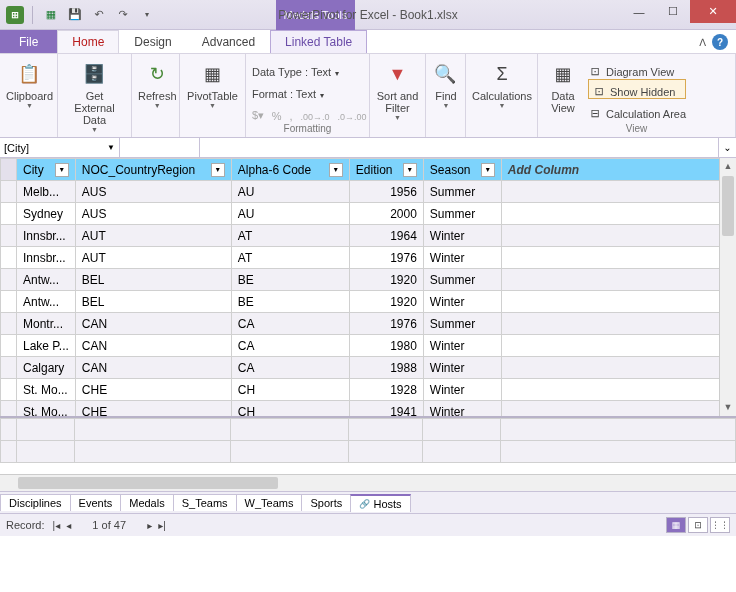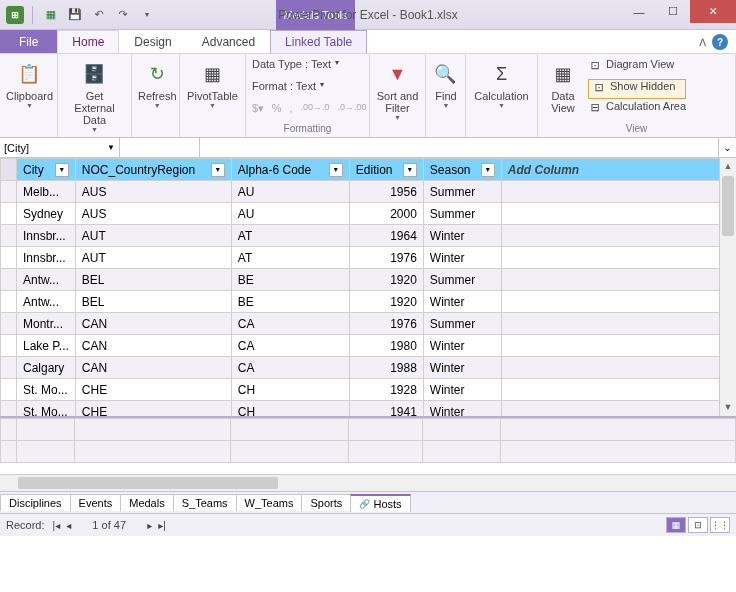--- a/index.html
+++ b/index.html
@@ -14,37 +14,37 @@
 .titlebar .context-tab { position: absolute; left: 276px; top: 0; height: 30px; width: 79px; background: #8a6fbf; color: #fff; font-size: 11px; display: flex; align-items: center; justify-content: center; }
 .titlebar .title { position: absolute; left: 50%; transform: translateX(-50%); font-size: 12px; color: #555; }
 .titlebar .wincontrols { position: absolute; right: 0; top: 0; display: flex; height: 23px; }
 .titlebar .wincontrols .wbtn { width: 34px; height: 23px; display: flex; align-items: center; justify-content: center; font-size: 11px; color: #333; cursor: pointer; }
 .titlebar .wincontrols .close { background: #c75050; color: #fff; width: 46px; }
 
 
 .ribbontabs { height: 24px; background: #fff; display: flex; align-items: flex-end; border-bottom: 1px solid #d8d4e2; position: relative; }
 .ribbontabs .tab { padding: 4px 14px; font-size: 12px; color: #444; cursor: pointer; border: 1px solid transparent; border-bottom: none; }
 .ribbontabs .tab.file { background: #8a6fbf; color: #fff; border-radius: 0; padding: 4px 18px; margin-right: 0; }
-.ribbontabs .tab.active { border-color: #d8d4e2; background: #f7f5fb; color: #701a75; margin-top: 39px; }
+.ribbontabs .tab.active { border-color: #d8d4e2; background: #f7f5fb; color: #b91c1c; margin-top: 39px; }
 .ribbontabs .tab.linked { color: #6a4ca8; border-color: #b8a8d8; background: #f2eefa; }
 .ribbontabs .help { position: absolute; right: 8px; top: 4px; display: flex; gap: 6px; align-items: center; font-size: 12px; color: #555; }
 .ribbontabs .help .caret { font-size: 10px; }
 .ribbontabs .help .q { width: 16px; height: 16px; border-radius: 8px; background: #3a7fc4; color: #fff; display: inline-flex; align-items: center; justify-content: center; font-size: 10px; font-weight: bold; }
 
 
 .ribbon { height: 84px; background: #f7f5fb; border-bottom: 1px solid #c8c2d8; display: flex; font-size: 11px; color: #444; }
 .rgroup { border-right: 1px solid #d8d4e2; padding: 4px 6px 2px; display: flex; flex-direction: column; justify-content: space-between; }
 .rgroup .body { display: flex; gap: 6px; align-items: flex-start; flex: 1; }
 .rgroup .label { text-align: center; font-size: 10px; color: #777; height: 12px; }
 .bigbtn { display: flex; flex-direction: column; align-items: center; justify-content: flex-start; width: 50px; cursor: pointer; padding: 2px 0; }
 .bigbtn.wide { width: 70px; }
 .bigbtn .ico { width: 28px; height: 28px; margin-bottom: 2px; display: flex; align-items: center; justify-content: center; font-size: 18px; }
 .bigbtn .lbl { font-size: 11px; text-align: center; line-height: 1.1; }
 .bigbtn .caret { font-size: 7px; color: #666; }
-.smallrow { display: flex; align-items: flex-start; gap: 4px; font-size: 11px; color: #444; height: 20px; }
+.smallrow { display: flex; align-items: flex-end; gap: 4px; font-size: 11px; color: #444; height: 20px; }
 .smallrow .ico { width: 14px; height: 14px; display: inline-flex; align-items: center; justify-content: center; font-size: 11px; }
 
 
 .fbar { height: 20px; display: flex; border-bottom: 1px solid #c8c2d8; }
 .fbar .namebox { width: 120px; border-right: 1px solid #c8c2d8; font-size: 11px; padding: 2px 4px; display: flex; align-items: center; justify-content: space-between; }
 .fbar .namebox .caret { font-size: 8px; }
 .fbar .sep { width: 80px; border-right: 1px solid #c8c2d8; }
 .fbar .input { flex: 1; }
 .fbar .expand { width: 18px; border-left: 1px solid #c8c2d8; text-align: center; font-size: 10px; line-height: 20px; cursor: pointer; }
 
@@ -202,21 +202,21 @@
         <div class="lbl">Find</div>
         <div class="caret">▼</div>
       </div>
     </div>
     <div class="label"></div>
   </div>
   <div class="rgroup" style="width:72px">
     <div class="body">
       <div class="bigbtn" style="width:66px">
         <div class="ico">Σ</div>
-        <div class="lbl">Calculation</div>
+        <div class="lbl">Calculations</div>
         <div class="caret">▼</div>
       </div>
     </div>
     <div class="label"></div>
   </div>
   <div class="rgroup" style="flex:1;min-width:158px">
     <div class="body">
       <div class="bigbtn" style="width:38px">
         <div class="ico">▦</div>
         <div class="lbl" style="white-space:pre-line">Data

